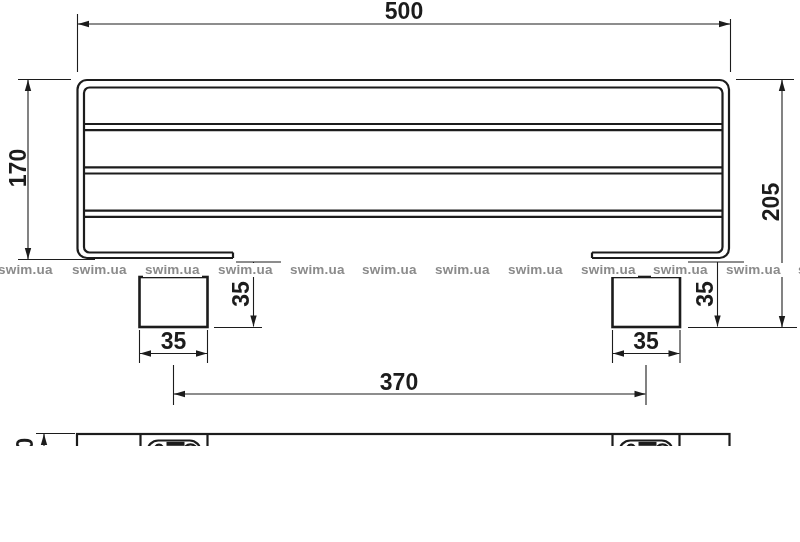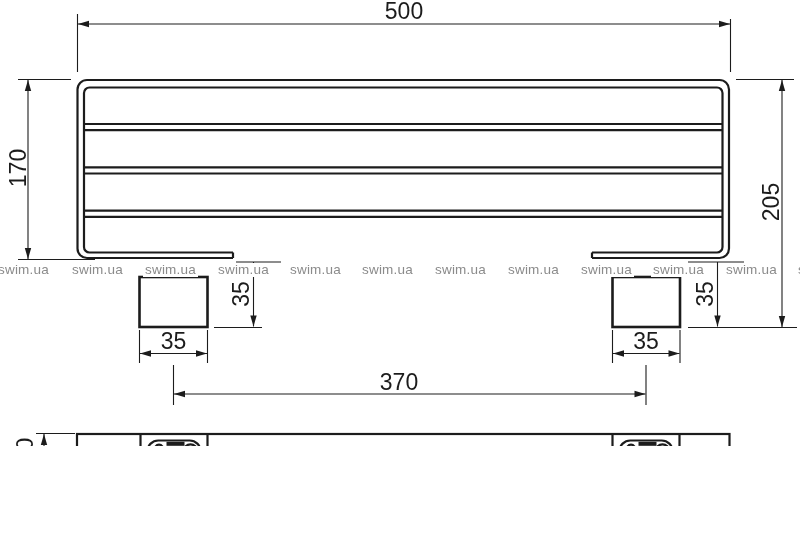--- a/index.html
+++ b/index.html
@@ -1,17 +1,17 @@
 <!DOCTYPE html>
 <html style="--line: #1c1c1c; --watermark: #8b8b8b; --background: #ffffff;"><head>
 <meta charset="utf-8">
 <style>
   html,body{margin:0;padding:0;background:var(--background,#fff);}
   .canvas{position:relative;width:800px;height:446px;background:var(--background,#fff);overflow:hidden;
-          font-family:"Liberation Sans",sans-serif;}
+          font-family:"Liberation Sans",sans-serif;font-weight:bold;}
   svg{position:absolute;left:0;top:0;}
   .ln{stroke:var(--line,#1c1c1c);fill:none;}
   .s1{stroke-width:1.1;}
   .s2{stroke-width:2.2;}
   .s26{stroke-width:2.6;}
   .fill{fill:var(--line,#1c1c1c);stroke:none;}
   .dimtxt{fill:var(--line,#1c1c1c);font-family:"Liberation Sans",sans-serif;font-size:23px;}
   .wm{position:absolute;top:263px;font-size:13.5px;line-height:14px;color:var(--watermark,#8b8b8b);
       background:var(--background,#fff);padding:0 2px;letter-spacing:0.2px;}
 </style>

